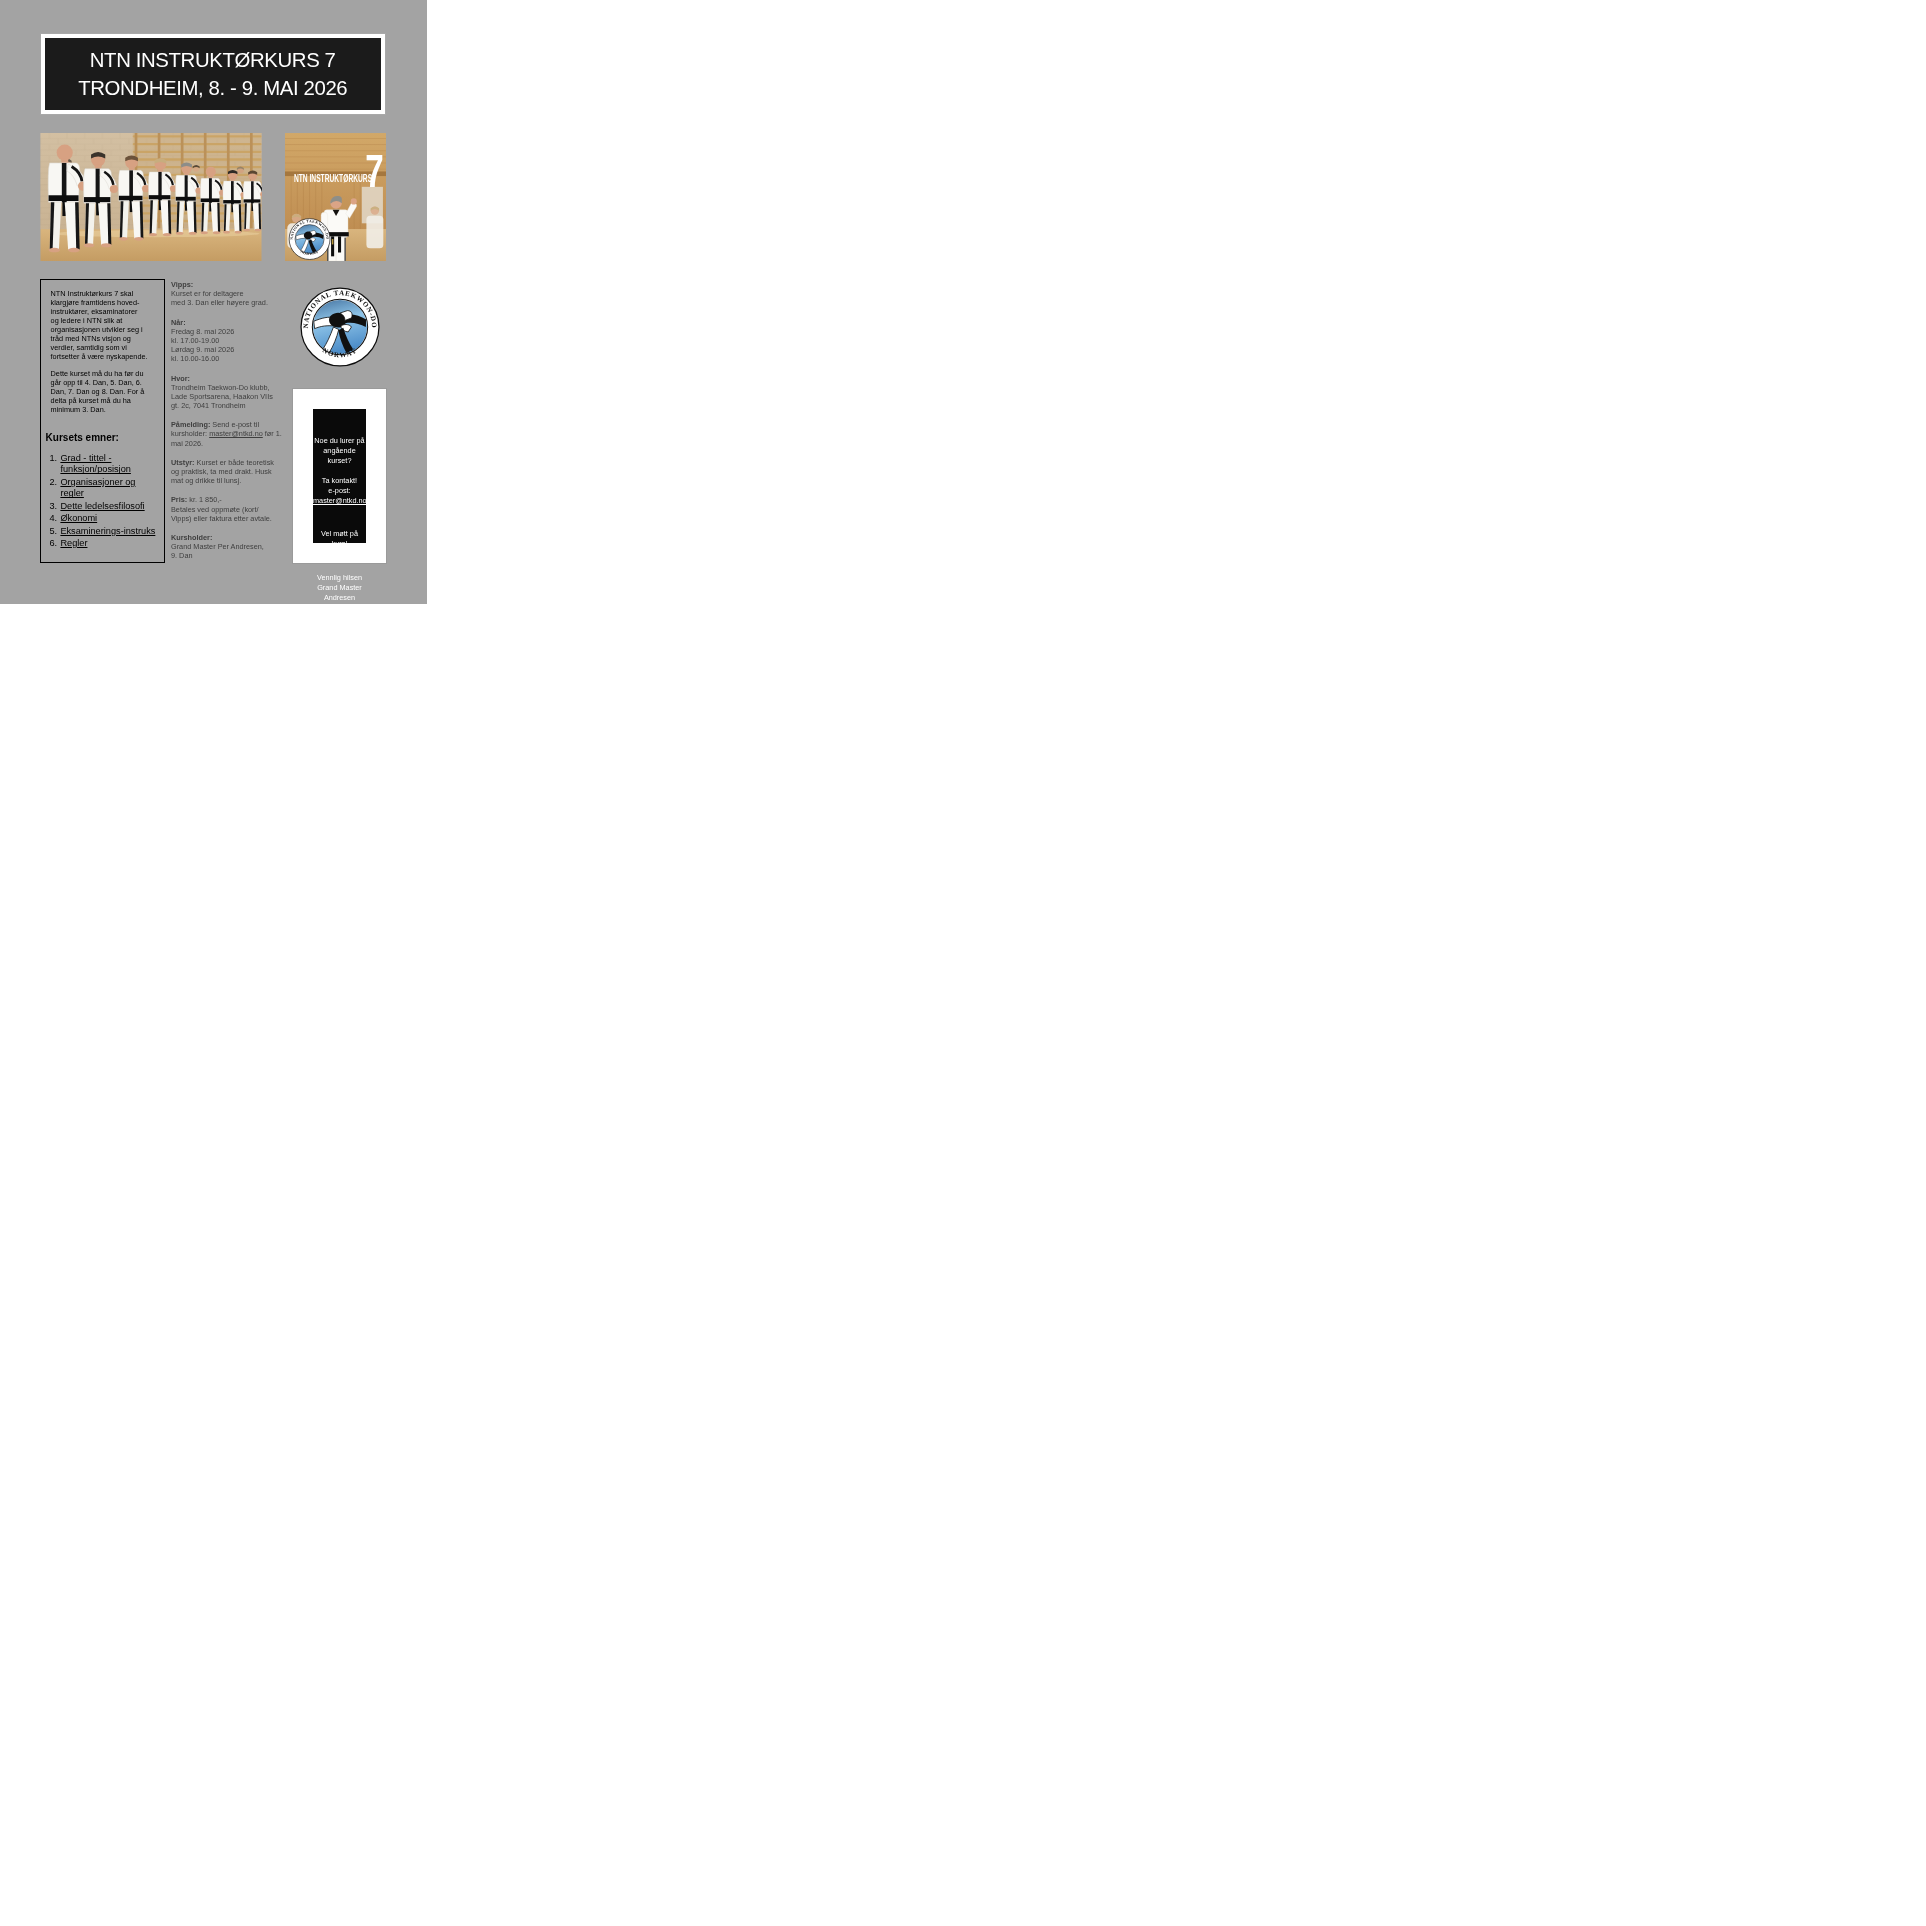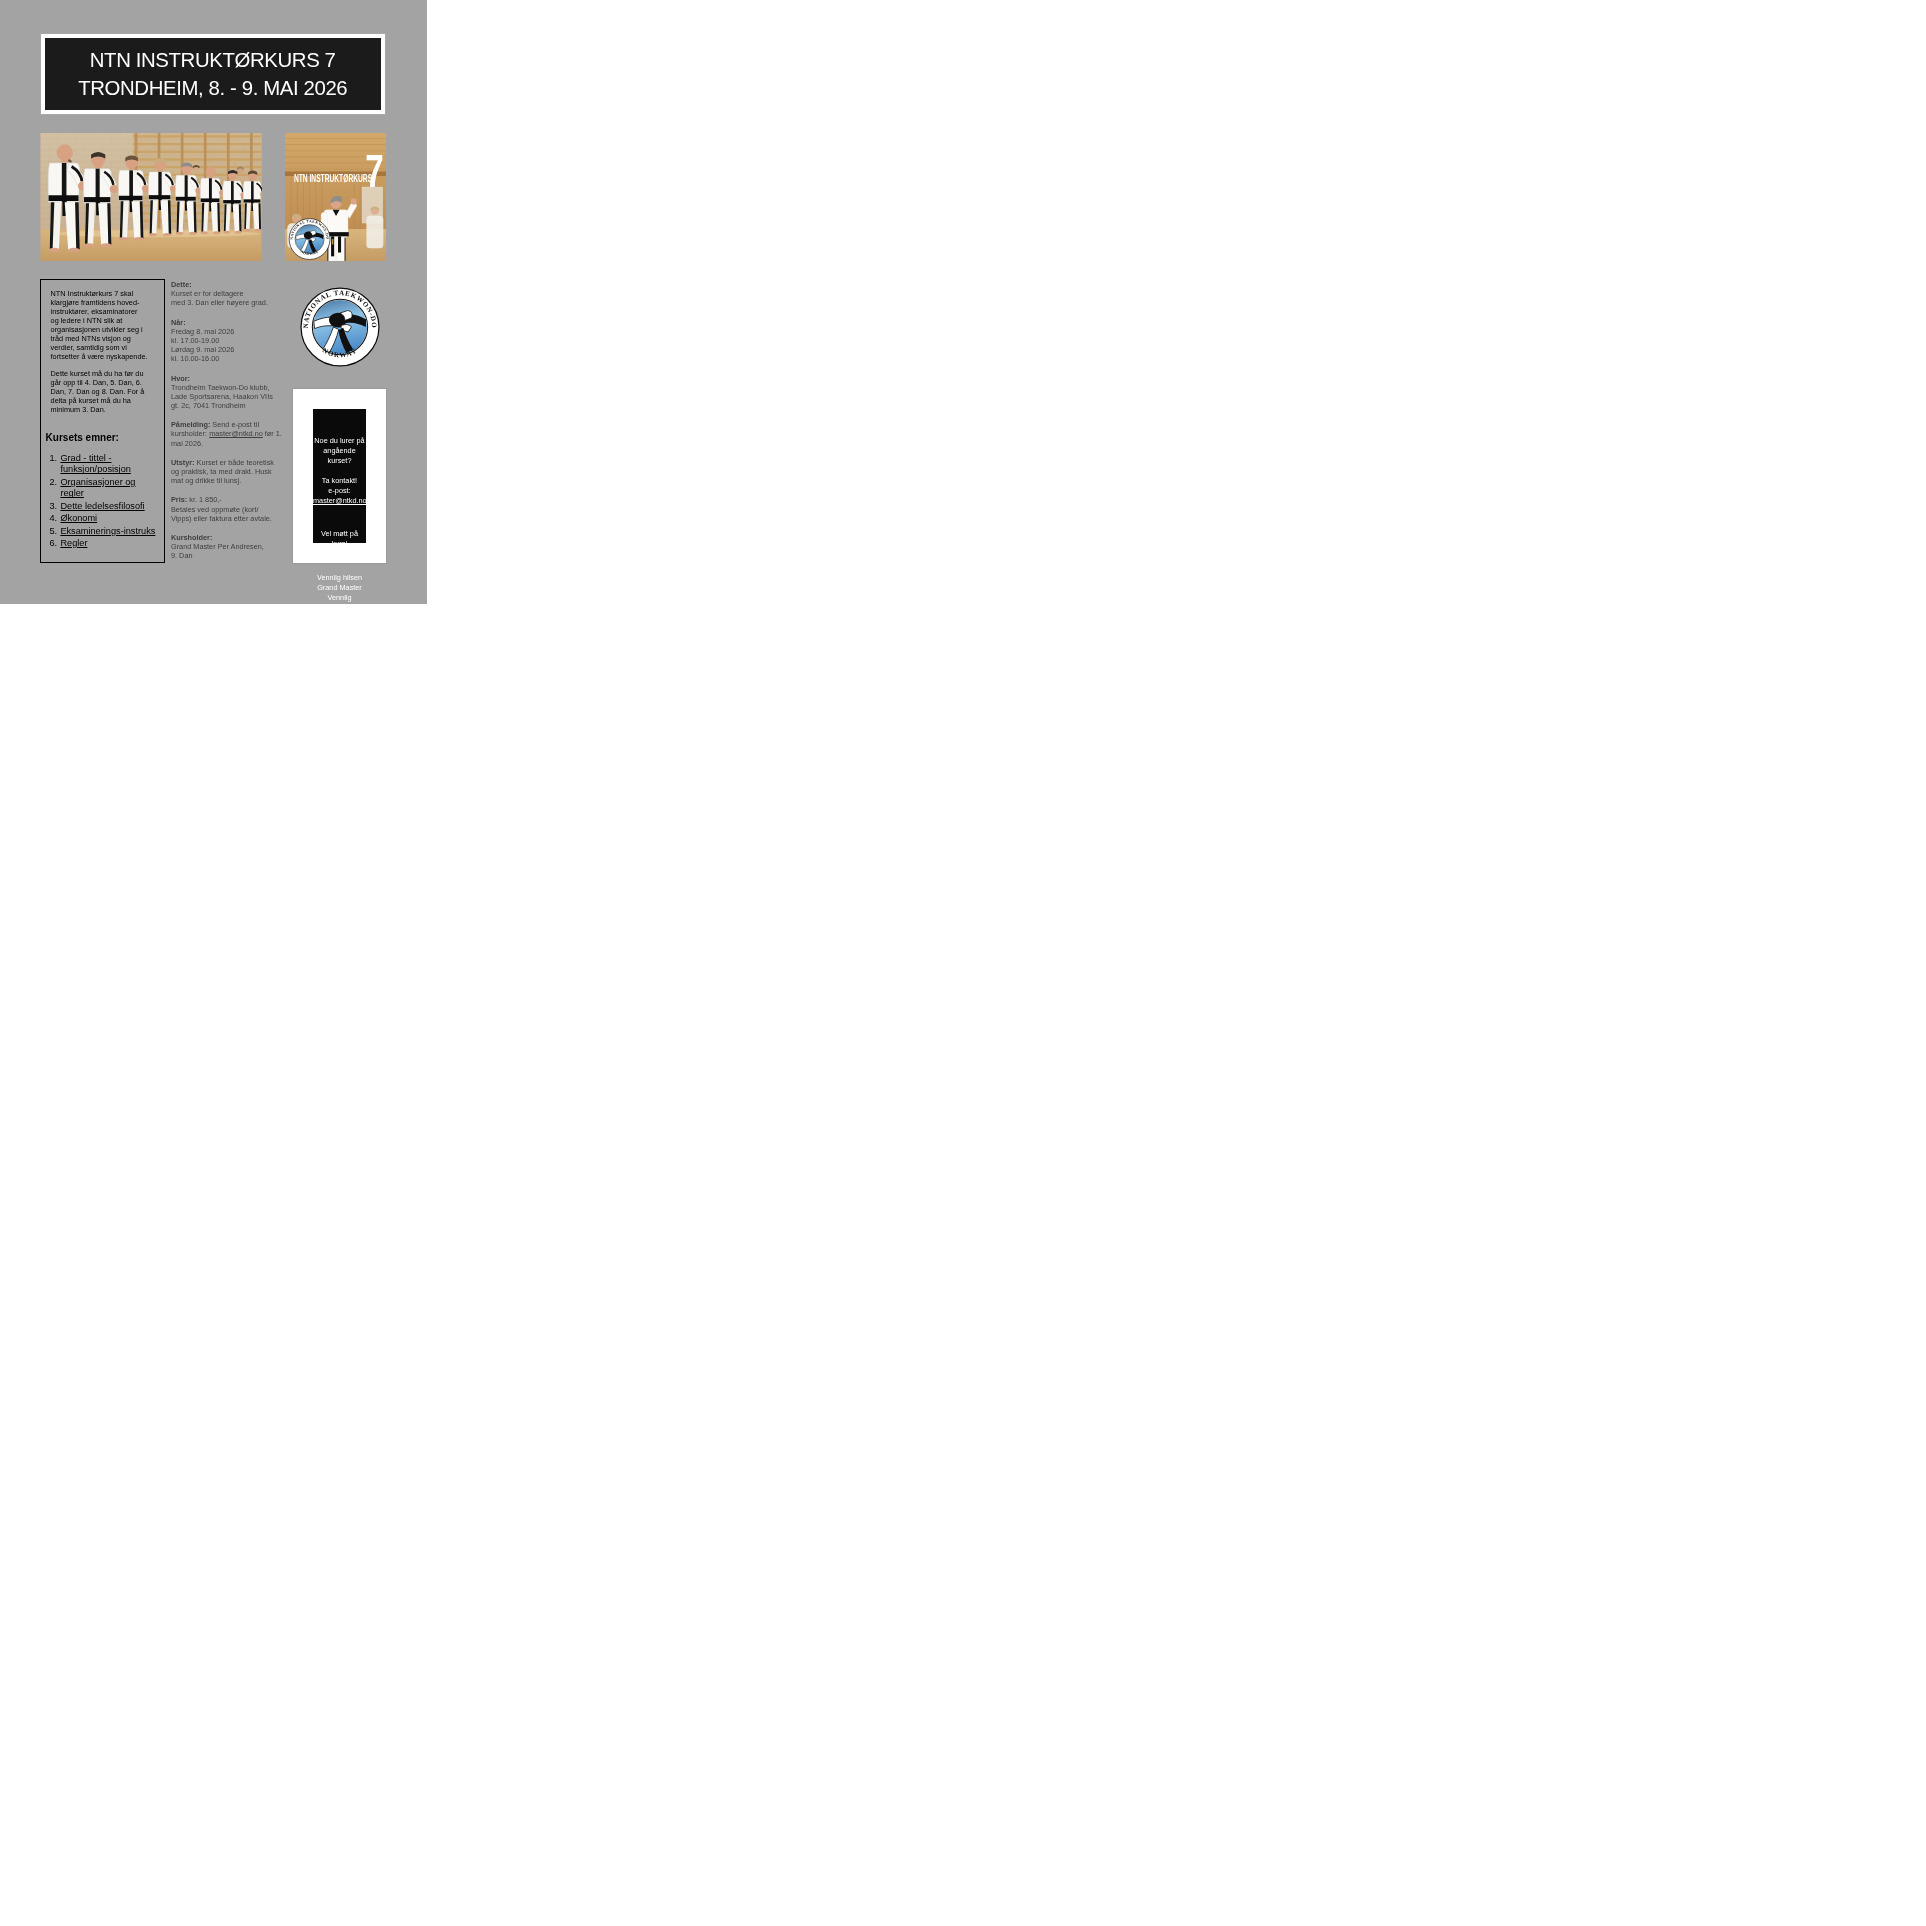--- a/index.html
+++ b/index.html
@@ -285,21 +285,21 @@
       <li>Dette ledelsesfilosofi</li>
       <li>Økonomi</li>
       <li>Eksaminerings-instruks</li>
       <li>Regler</li>
     </ol>
   </div>
 
   <div class="details-col">
 
     <div class="sec">
-      <p class="lbl">Dette:</p>
+      <p class="lbl">Vipps:</p>
       <p class="pre">Kurset er for deltagere
 med 3. Dan eller høyere grad.</p>
     </div>
 
     <div class="sec">
       <p class="lbl">Når:</p>
       <p>Fredag 8. mai 2026</p>
       <p>kl. 17.00-19.00</p>
       <p>Lørdag 9. mai 2026</p>
       <p>kl. 10.00-16.00</p>
@@ -343,18 +343,18 @@
   <div class="contact-frame">
     <div class="contact-inner">
       <p class="cb-q">Noe du lurer på
 angående kurset?</p>
       <p class="cb-line">Ta kontakt!</p>
       <p class="cb-line">e-post:</p>
       <p class="cb-line"><a class="cb-email" href="#">master@ntkd.no</a></p>
       <p class="cb-line cb-gap">Vel møtt på kurs!</p>
       <p class="cb-line cb-gap">Vennlig hilsen</p>
       <p class="cb-line">Grand Master</p>
-      <p class="cb-line">Vennlig</p>
+      <p class="cb-line">Andresen</p>
     </div>
   </div>
 
 </div>
 
 
 </body></html>

